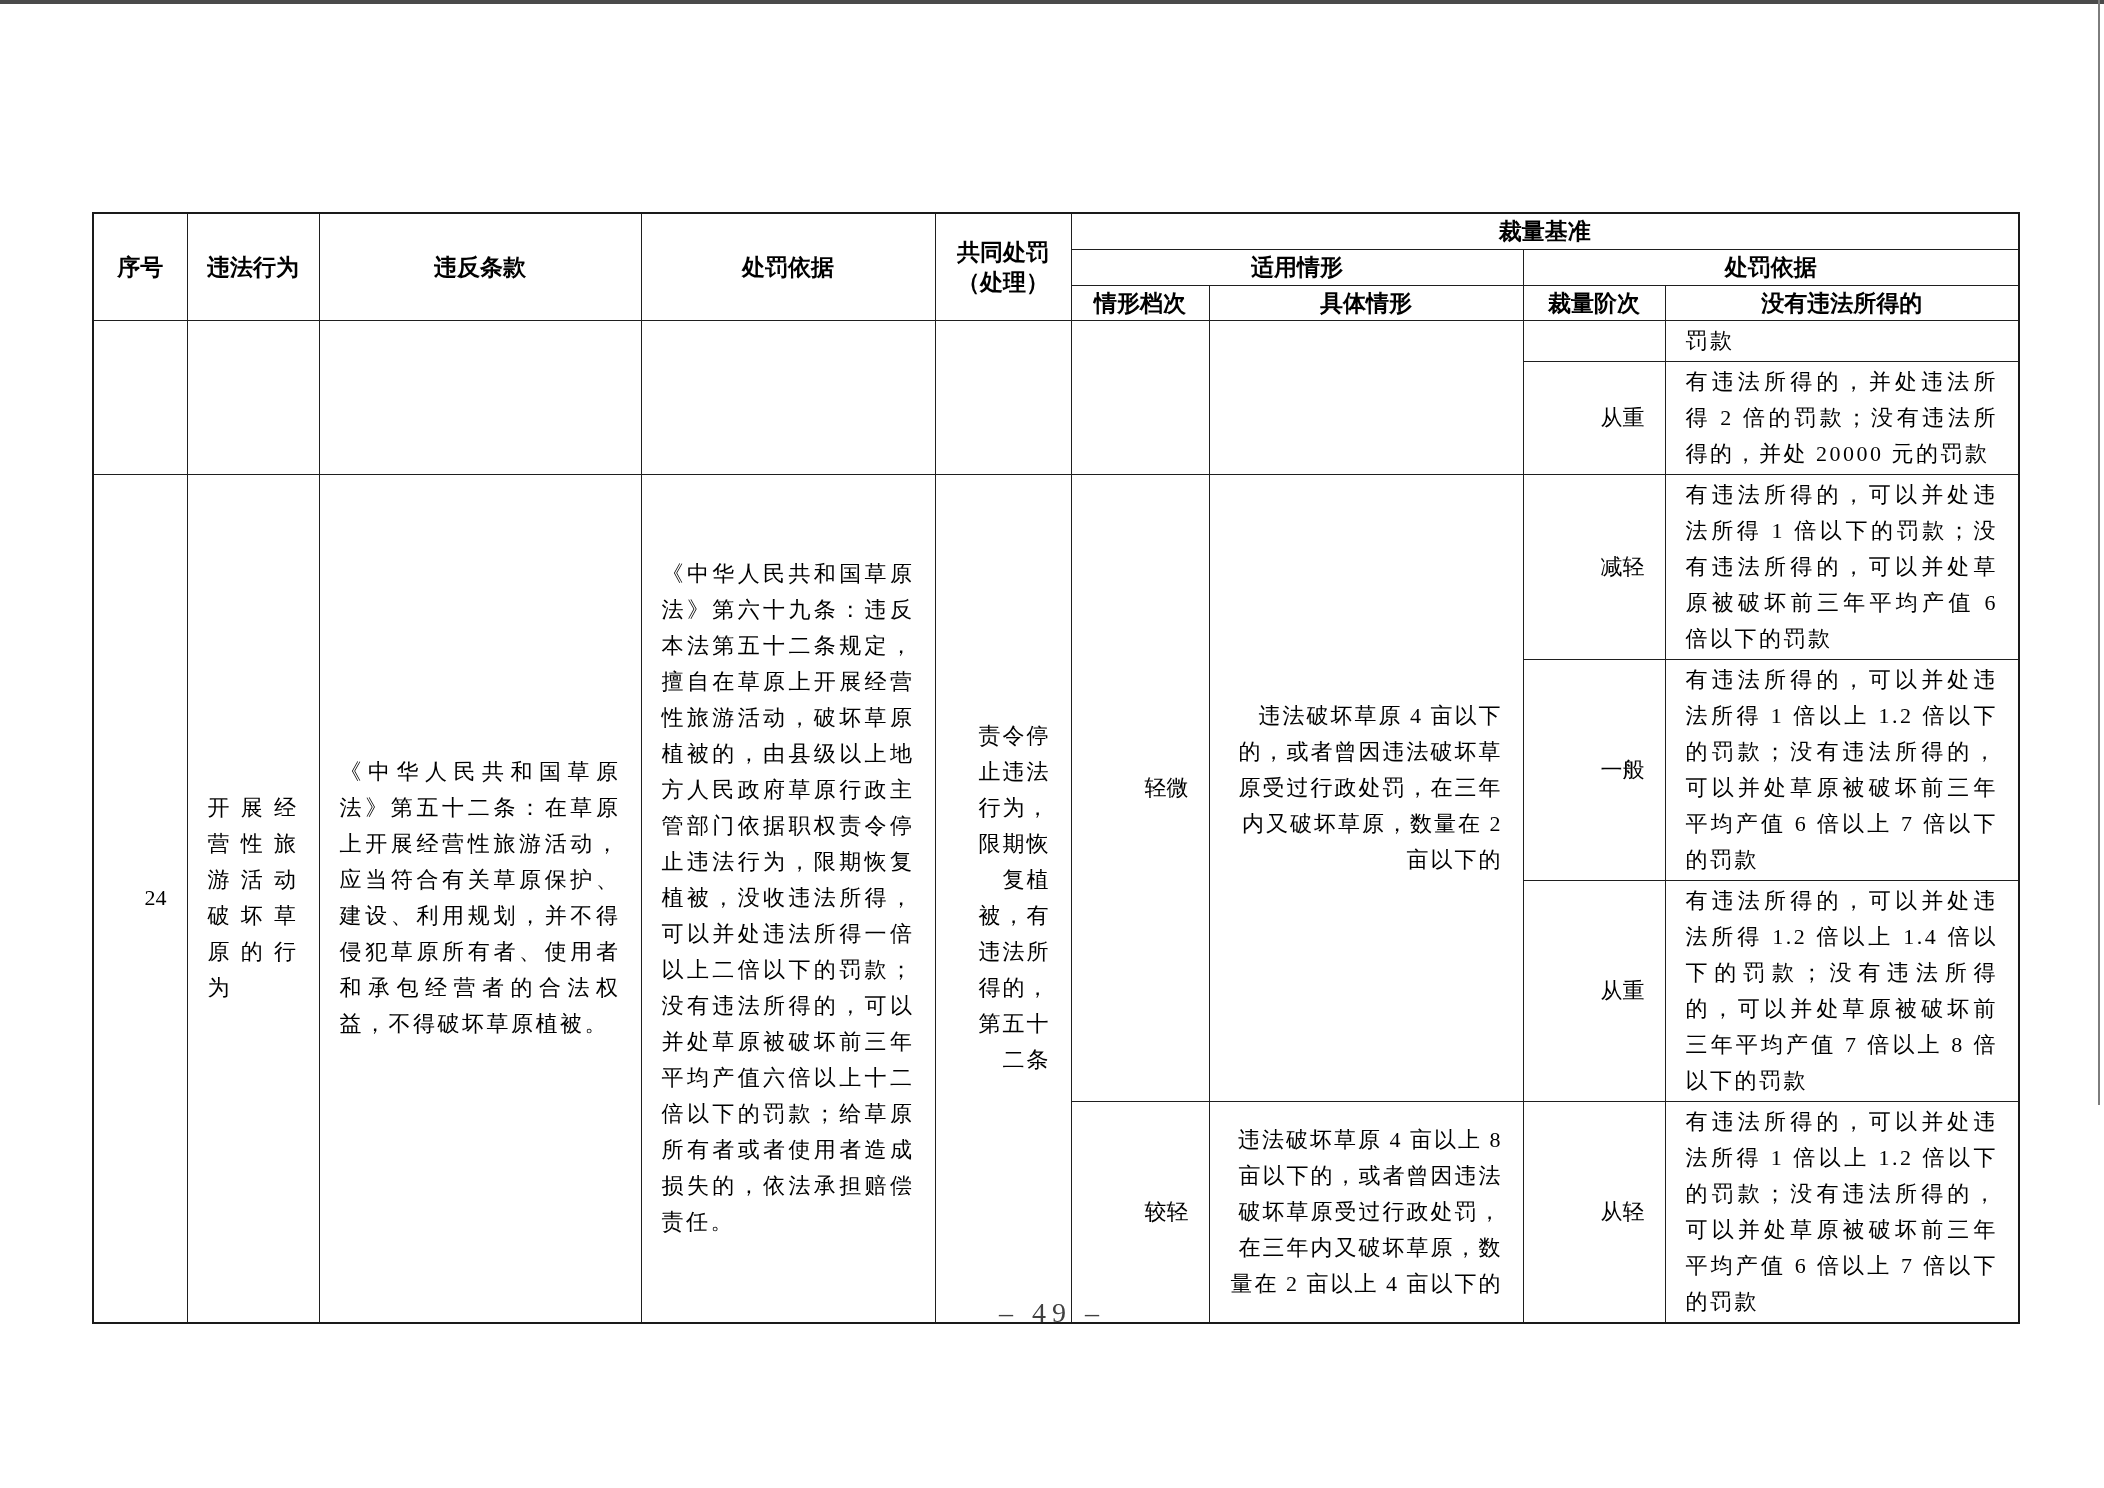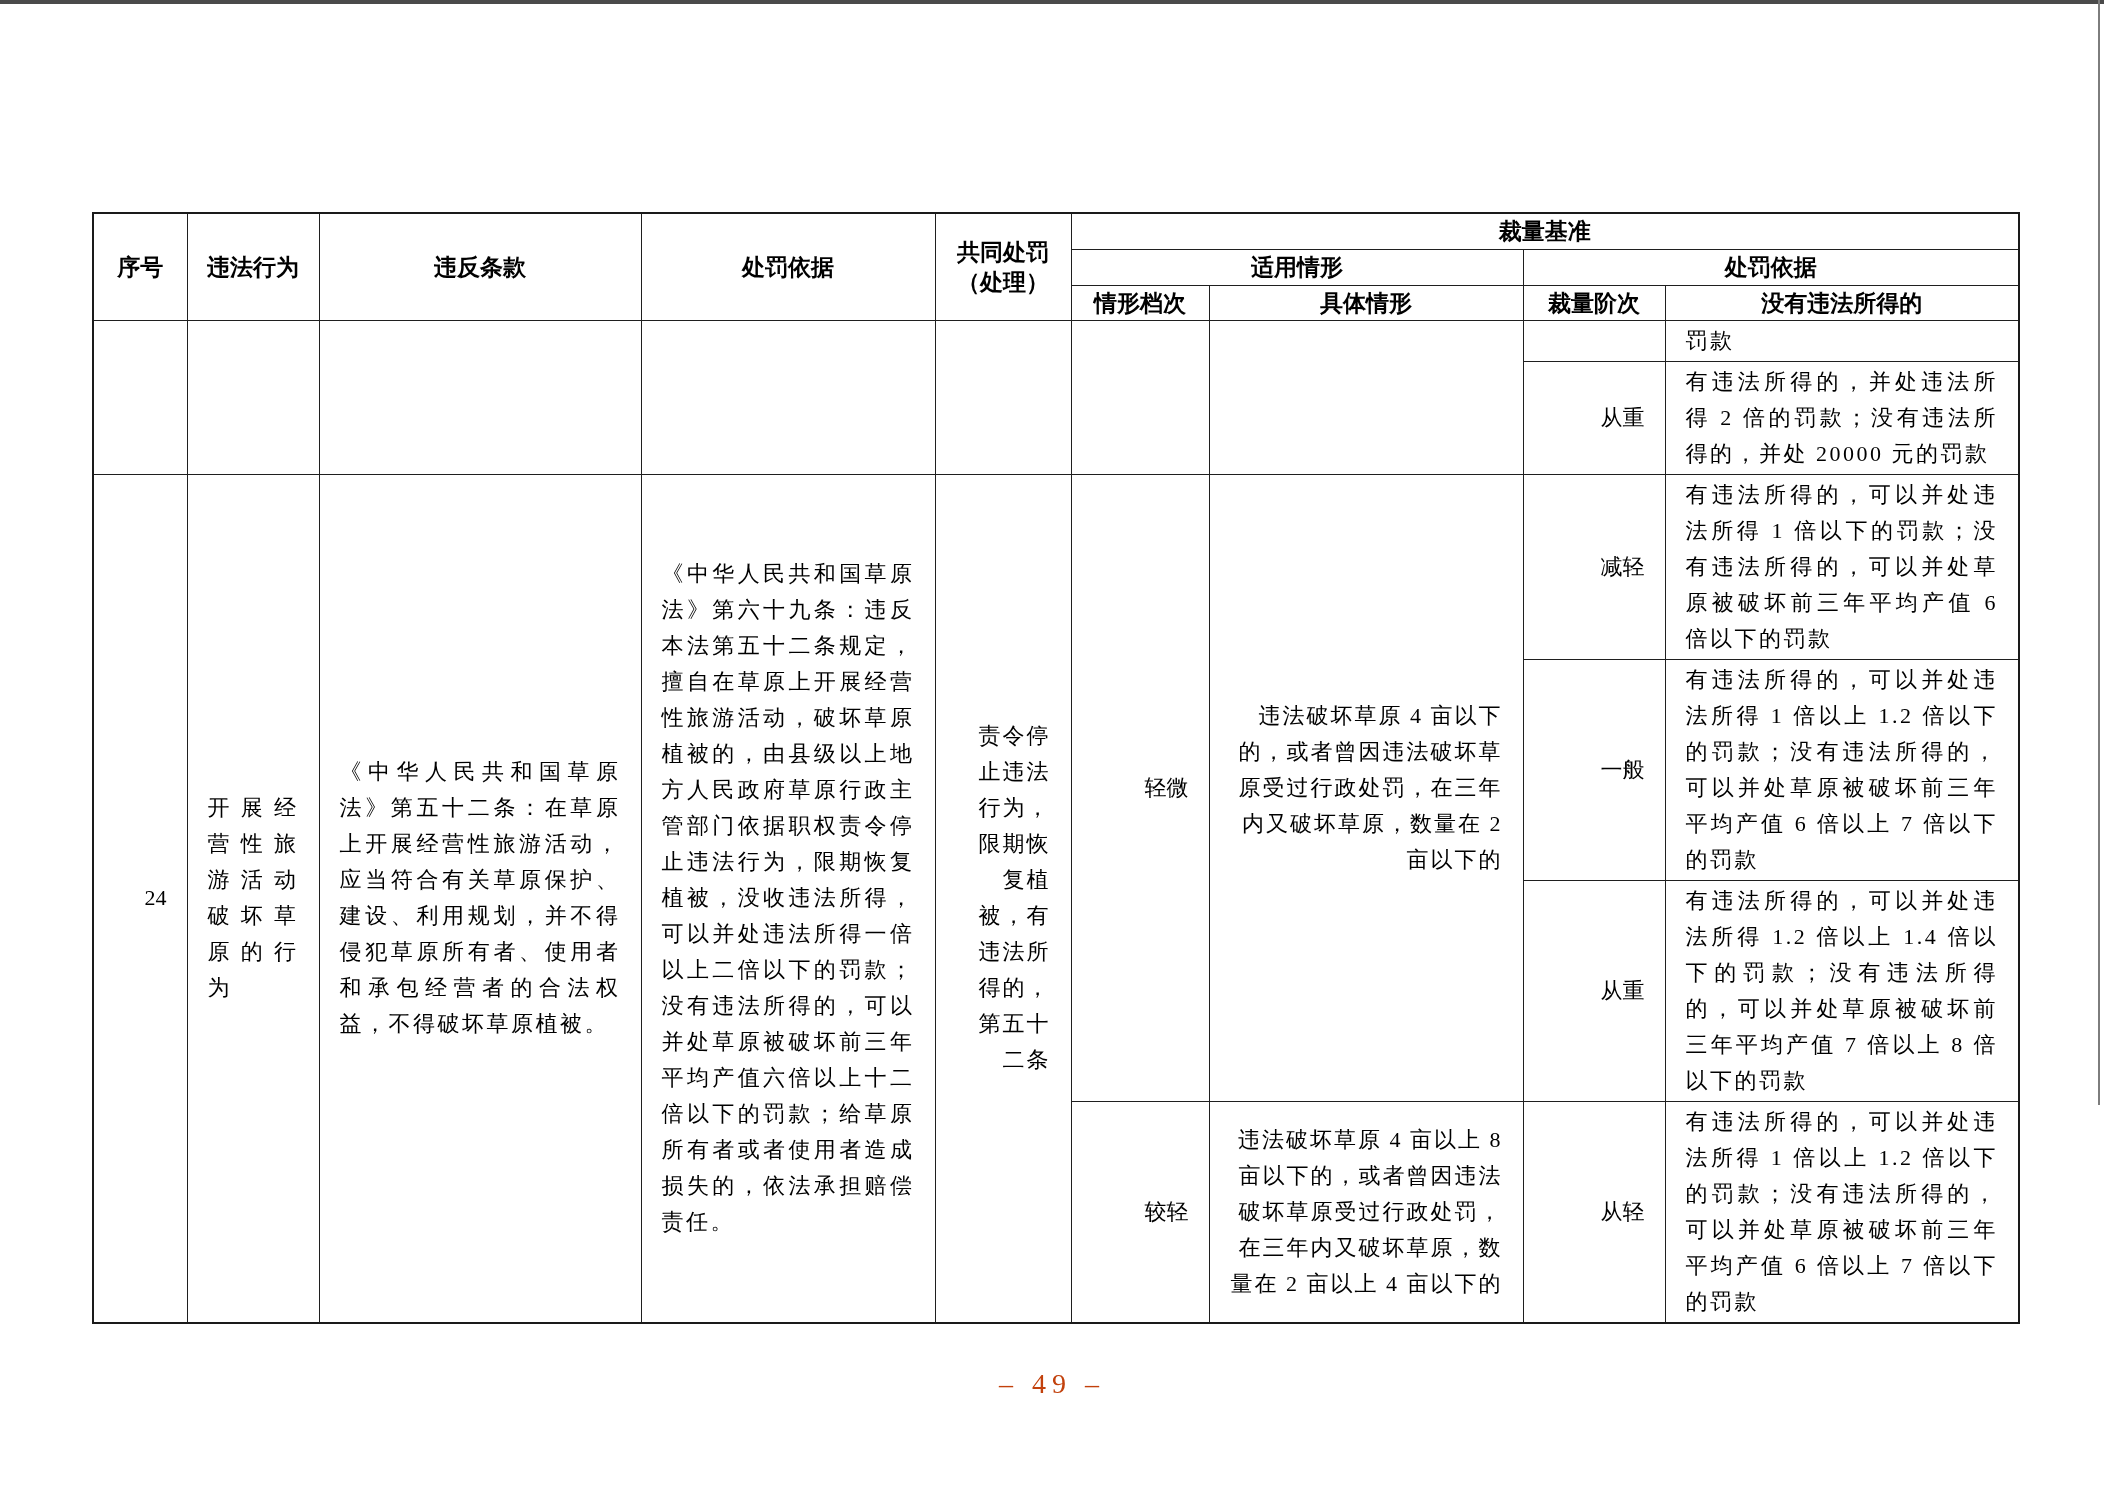--- a/index.html
+++ b/index.html
@@ -37,22 +37,22 @@
   .joint-head{white-space:pre-line;}
   .t-center{text-align:right;}
   .t-just{
     text-align:justify;text-justify:inter-ideograph;
     letter-spacing:2.5px;padding:10px 12px;
   }
   .t-detail{
     text-align:right;letter-spacing:2px;padding:10px 12px;
   }
   .footer-page{
-    position:absolute;left:0;top:1368px;width:2104px;
-    text-align:center;font-size:28px;letter-spacing:6px;color:#c2410c;
+    position:absolute;left:0;top:1297px;width:2104px;
+    text-align:center;font-size:28px;letter-spacing:6px;color:#404040;
   }
 </style>
 </head>
 <body>
 
 <div class="screen-top-edge"></div>
 <div class="screen-right-edge"></div>
 
 <div class="table-wrap">
   <table class="doc">

